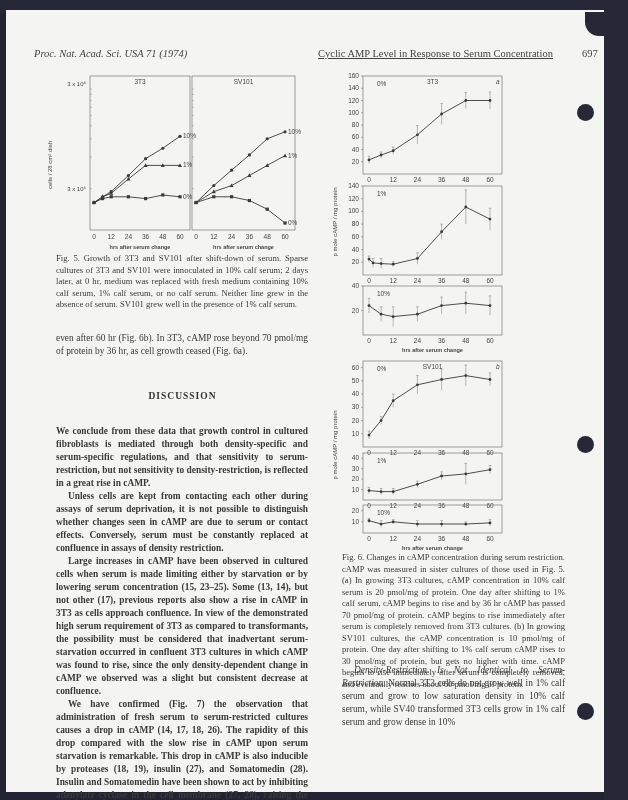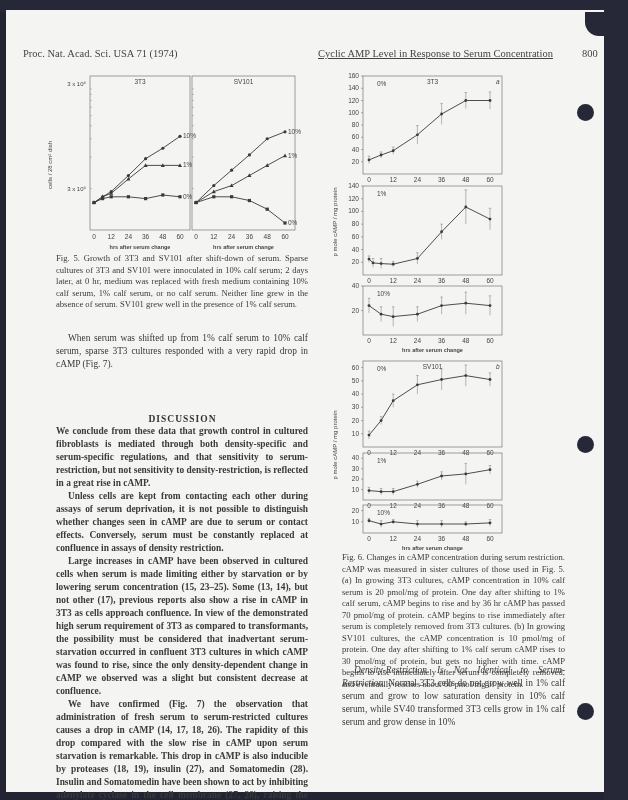--- a/index.html
+++ b/index.html
@@ -3,43 +3,43 @@
 <meta charset="utf-8">
 <style>
   html, body { margin:0; padding:0; }
   body { width:628px; height:800px; background:#222433; position:relative; overflow:hidden; font-family:"Liberation Serif", serif; color:#333; }
   .page { position:absolute; left:6px; top:10px; width:610px; height:782px; background:#f4f4f2; }
   .topbar { position:absolute; left:0; top:0; width:628px; height:12px; background:#262838; }
   .rightedge { position:absolute; left:604px; top:0; width:24px; height:800px; background:#262838; }
   .tear { position:absolute; left:585px; top:12px; width:30px; height:24px; background:#262838; border-radius:0 0 0 14px; }
   .hole { position:absolute; width:17px; height:17px; border-radius:50%; background:#262838; }
   .hdr { position:absolute; top:48px; font-size:10.5px; color:#444; }
-  .hdr-left { left:23px; }
+  .hdr-left { left:34px; font-style:italic; }
   .hdr-right { left:318px;text-decoration:underline; }
   .hdr-page { left:582px; }
   .txt { position:absolute; font-size:9.4px; line-height:13px; text-align:justify; color:#3a3a3a; }
   .txt p { margin:0; }
   .indent { text-indent:12px; }
-  .heading { position:absolute; left:40px; width:285px; top:414px; text-align:center; font-weight:bold; font-size:9.5px; letter-spacing:1px; color:#333; }
+  .heading { position:absolute; left:40px; width:285px; top:391px; text-align:center; font-weight:bold; font-size:9.5px; letter-spacing:1px; color:#333; }
   svg text { font-family:"Liberation Sans", sans-serif; fill:#444; }
 </style>
 </head>
 <body>
 
 <div class="topbar"></div>
 <div class="page"></div>
 <div class="rightedge"></div>
 <div class="tear"></div>
 <div class="hole" style="left:577px;top:104px;"></div>
 <div class="hole" style="left:577px;top:436px;"></div>
 <div class="hole" style="left:577px;top:703px;"></div>
 
 <div class="hdr hdr-left">Proc. Nat. Acad. Sci. USA 71 (1974)</div>
 <div class="hdr hdr-right">Cyclic AMP Level in Response to Serum Concentration</div>
-<div class="hdr hdr-page">800</div>
+<div class="hdr hdr-page">697</div>
 
 <svg id="fig5" style="position:absolute;left:40px;top:70px;" width="285" height="182">
     <text x="12" y="95" font-size="6" transform="rotate(-90 12 95)" text-anchor="middle">cells / 28 cm² dish</text>
     <text x="46" y="16.255186804991524" font-size="6" text-anchor="end">3 x 10⁶</text>
     <text x="46" y="120.51203065443372" font-size="6" text-anchor="end">3 x 10⁵</text>
     <rect x="50" y="6" width="100" height="154" fill="none" stroke="#777" stroke-width="0.7"></rect>
     <text x="100" y="14" font-size="6.5" text-anchor="middle">3T3</text>
     <line x1="50" x2="52" y1="118.51203065443372" y2="118.51203065443372" stroke="#888" stroke-width="0.5"></line>
     <line x1="50" x2="52" y1="87.12759340249576" y2="87.12759340249576" stroke="#888" stroke-width="0.5"></line>
     <line x1="50" x2="52" y1="68.76887450387592" y2="68.76887450387592" stroke="#888" stroke-width="0.5"></line>
@@ -123,21 +123,21 @@
     <rect x="190" y="125.16721745942523" width="3.2" height="3.2" fill="#3a3a3a"></rect>
     <rect x="207.8" y="128.94258428930868" width="3.2" height="3.2" fill="#3a3a3a"></rect>
     <rect x="225.6" y="137.5932161579827" width="3.2" height="3.2" fill="#3a3a3a"></rect>
     <rect x="243.4" y="151.4203390072597" width="3.2" height="3.2" fill="#3a3a3a"></rect>
     <text x="248" y="155.0203390072597" font-size="6.5">0%</text>
   </svg>
 
 <div class="txt" style="left:56px;top:253px;width:252px;font-size:8.6px;line-height:11.5px;">Fig. 5.  Growth of 3T3 and SV101 after shift-down of serum. Sparse cultures of 3T3 and SV101 were innoculated in 10% calf serum; 2 days later, at 0 hr, medium was replaced with fresh medium containing 10% calf serum, 1% calf serum, or no calf serum. Neither line grew in the absence of serum. SV101 grew well in the presence of 1% calf serum.</div>
 
 <div class="txt" style="left:56px;top:332px;width:252px;">
-  <p class="indent">When serum was shifted up from 1% calf serum to 10% calf serum, sparse 3T3 cultures responded with a very rapid drop in cAMP (Fig. 7).</p>
+  <p>even after 60 hr (Fig. 6b). In 3T3, cAMP rose beyond 70 pmol/mg of protein by 36 hr, as cell growth ceased (Fig. 6a).</p>
 </div>
 
 <div class="heading">DISCUSSION</div>
 
 <div class="txt" style="left:56px;top:425px;width:252px;font-weight:bold;">
   <p>We conclude from these data that growth control in cultured fibroblasts is mediated through both density-specific and serum-specific regulations, and that sensitivity to serum-restriction, but not sensitivity to density-restriction, is reflected in a great rise in cAMP.</p>
   <p class="indent">Unless cells are kept from contacting each other during assays of serum deprivation, it is not possible to distinguish whether changes seen in cAMP are due to serum or contact effects. Conversely, serum must be constantly replaced at confluence in assays of density restriction.</p>
   <p class="indent">Large increases in cAMP have been observed in cultured cells when serum is made limiting either by starvation or by lowering serum concentration (15, 23–25). Some (13, 14), but not other (17), previous reports also show a rise in cAMP in 3T3 as cells approach confluence. In view of the demonstrated high serum requirement of 3T3 as compared to transformants, the possibility must be considered that inadvertant serum-starvation occurred in confluent 3T3 cultures in which cAMP was found to rise, since the only density-dependent change in cAMP we observed was a slight but consistent decrease at confluence.</p>
   <p class="indent">We have confirmed (Fig. 7) the observation that administration of fresh serum to serum-restricted cultures causes a drop in cAMP (14, 17, 18, 26). The rapidity of this drop compared with the slow rise in cAMP upon serum starvation is remarkable. This drop in cAMP is also inducible by proteases (18, 19), insulin (27), and Somatomedin (28). Insulin and Somatomedin have been shown to act by inhibiting adenylate cyclase in the cell membrane (27, 28), raising the hypothesis that serum stimulates growth through inhibition of membrane-bound adenylate cyclase.</p>
 </div>

